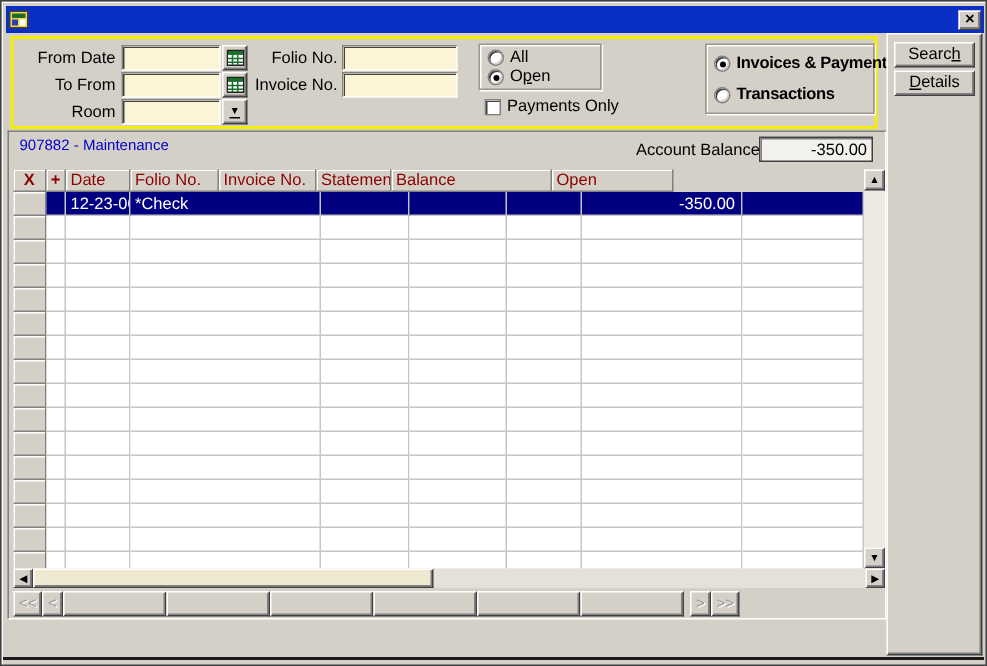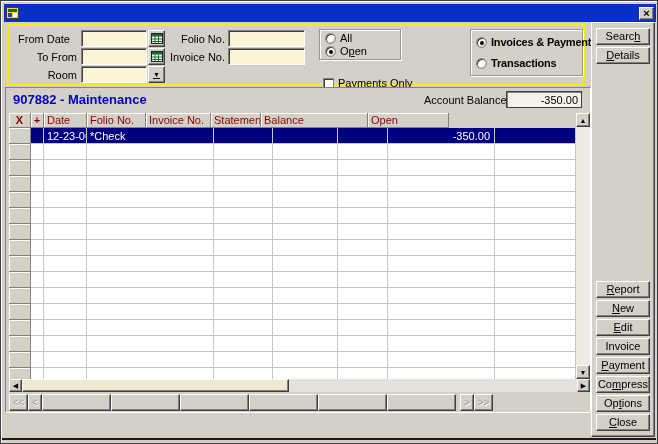--- a/index.html
+++ b/index.html
@@ -40,21 +40,21 @@
   .optrow.bold{font-weight:bold; font-size:11px; letter-spacing:-0.2px;}
   
   .side{position:absolute; left:590px; top:21px; width:64px; height:415px; background:var(--window-face);
     border:1px solid; border-color:#fff #404040 #404040 #fff; box-shadow:inset -1px -1px 0 #808080;}
   .side .btn3d{position:absolute; left:4px; width:54px; height:17px; line-height:15px;}
   .sidecol{position:absolute; left:4px; right:4px; bottom:5px; display:flex; flex-direction:column; gap:2px;}
   .sidecol .btn3d{position:static; width:100%; height:17px; line-height:15px;}
   
   .frame{position:absolute; left:4px; top:86px; width:586px; height:326px;
     border:1px solid; border-color:#808080 #fff #fff #808080; background:var(--window-face);}
-  .acct-title{position:absolute; left:7px; top:4px; font-size:13px; font-weight:bold; color:var(--account-title); white-space:nowrap;}
+  .acct-title{position:absolute; left:7px; top:4px; font-size:10px; font-weight:normal; color:var(--account-title); white-space:nowrap;}
   .bal-lbl{position:absolute; left:418px; top:6px; font-size:11px;}
   .bal-val{position:absolute; left:500px; top:3px; width:76px; height:17px; background:#f2f1ec;
     border:1px solid #404040; box-shadow:inset 1px 1px 0 #808080; font-size:11px; text-align:right; padding:2px 3px 0 0;}
   
   .ghead{position:absolute; left:3px; top:25px; width:567px; height:15px; display:flex;}
   .hcell{height:15px; background:var(--window-face); color:var(--column-header-text); font-size:11px;
     padding:1px 0 0 3px; border-right:1px solid #808080; border-bottom:1px solid #808080;
     box-shadow:inset 1px 1px 0 #fff; overflow:hidden; white-space:nowrap;}
   .hcell.ctr{text-align:center; padding-left:0; font-weight:bold;}
   .gbody{position:absolute; left:3px; top:40px; width:567px; height:251px; overflow:hidden; background:#fff;}
@@ -95,21 +95,21 @@
         <rect x="0.5" y="1.5" width="12" height="11" fill="#f3d447" stroke="#404040"></rect>
         <rect x="2" y="3" width="9" height="3" fill="#1a6e2a"></rect>
         <rect x="2" y="7" width="4" height="4" fill="#2a3fb0"></rect>
         <rect x="7" y="7" width="4" height="4" fill="#fff"></rect>
       </svg>
     </span>
     <div class="closebtn btn3d">×</div>
   </div>
 
   <div class="filter">
-    <span class="flbl" style="left:2px;top:7px;width:66px;text-align:center;">From Date</span>
+    <span class="flbl" style="left:2px;top:7px;width:66px;">From Date</span>
     <input class="fin" style="left: 72px; top: 4px; width: 66px;" value="">
     <button class="sqbtn btn3d" style="left:139px;top:4px;">
       <svg class="calsvg" width="12" height="11" viewBox="0 0 12 11">
         <rect x="0.5" y="0.5" width="11" height="10" fill="#fff" stroke="#202020"></rect>
         <rect x="1" y="1" width="10" height="2.6" fill="#1a6e2a"></rect>
         <path d="M1 6h10M1 8.5h10M4 3.5v7M7.5 3.5v7" stroke="#1a6e2a" stroke-width="1"></path>
       </svg>
     </button>
 
     <span class="flbl" style="left:2px;top:25px;width:66px;">To From</span>
@@ -136,21 +136,21 @@
     <div class="groupbox" style="left:310px;top:3px;width:82px;height:31px;">
       <div class="optrow" style="left:5px;top:2px;">
         <span class="radio"></span>
         <span>All</span>
       </div>
       <div class="optrow" style="left:5px;top:15px;">
         <span class="radio on"></span>
         <span>O<u>p</u>en</span>
       </div>
     </div>
-    <div class="optrow" style="left:314px;top:39px;margin-top:12px;">
+    <div class="optrow" style="left:314px;top:39px;">
       <span class="chk"></span>
       <span>Payments Only</span>
     </div>
 
     <div class="groupbox" style="left:461px;top:3px;width:113px;height:47px;">
       <div class="optrow bold" style="left:5px;top:6px;">
         <span class="radio on"></span>
         <span>Invoices &amp; Payments</span>
       </div>
       <div class="optrow bold" style="left:5px;top:27px;text-align:center;">
@@ -376,25 +376,15 @@
         <div class="tseg btn3d nav sm gap">&gt;</div>
         <div class="tseg btn3d nav">&gt;&gt;</div>
       </div>
   </div>
 
   <div class="blackline"></div>
 
   <div class="side">
     <button class="btn3d" style="top:5px;">Searc<u>h</u></button>
     <button class="btn3d" style="top:24px;"><u>D</u>etails</button>
-    <div class="sidecol" id="sidecol">
-        <button class="btn3d"><u>R</u>eport</button>
-        <button class="btn3d"><u>N</u>ew</button>
-        <button class="btn3d"><u>E</u>dit</button>
-        <button class="btn3d">Invoice</button>
-        <button class="btn3d"><u>P</u>ayment</button>
-        <button class="btn3d">Co<u>m</u>press</button>
-        <button class="btn3d">Op<u>t</u>ions</button>
-        <button class="btn3d"><u>C</u>lose</button>
-      </div>
   </div>
 
 </div>
 
 </body></html>

